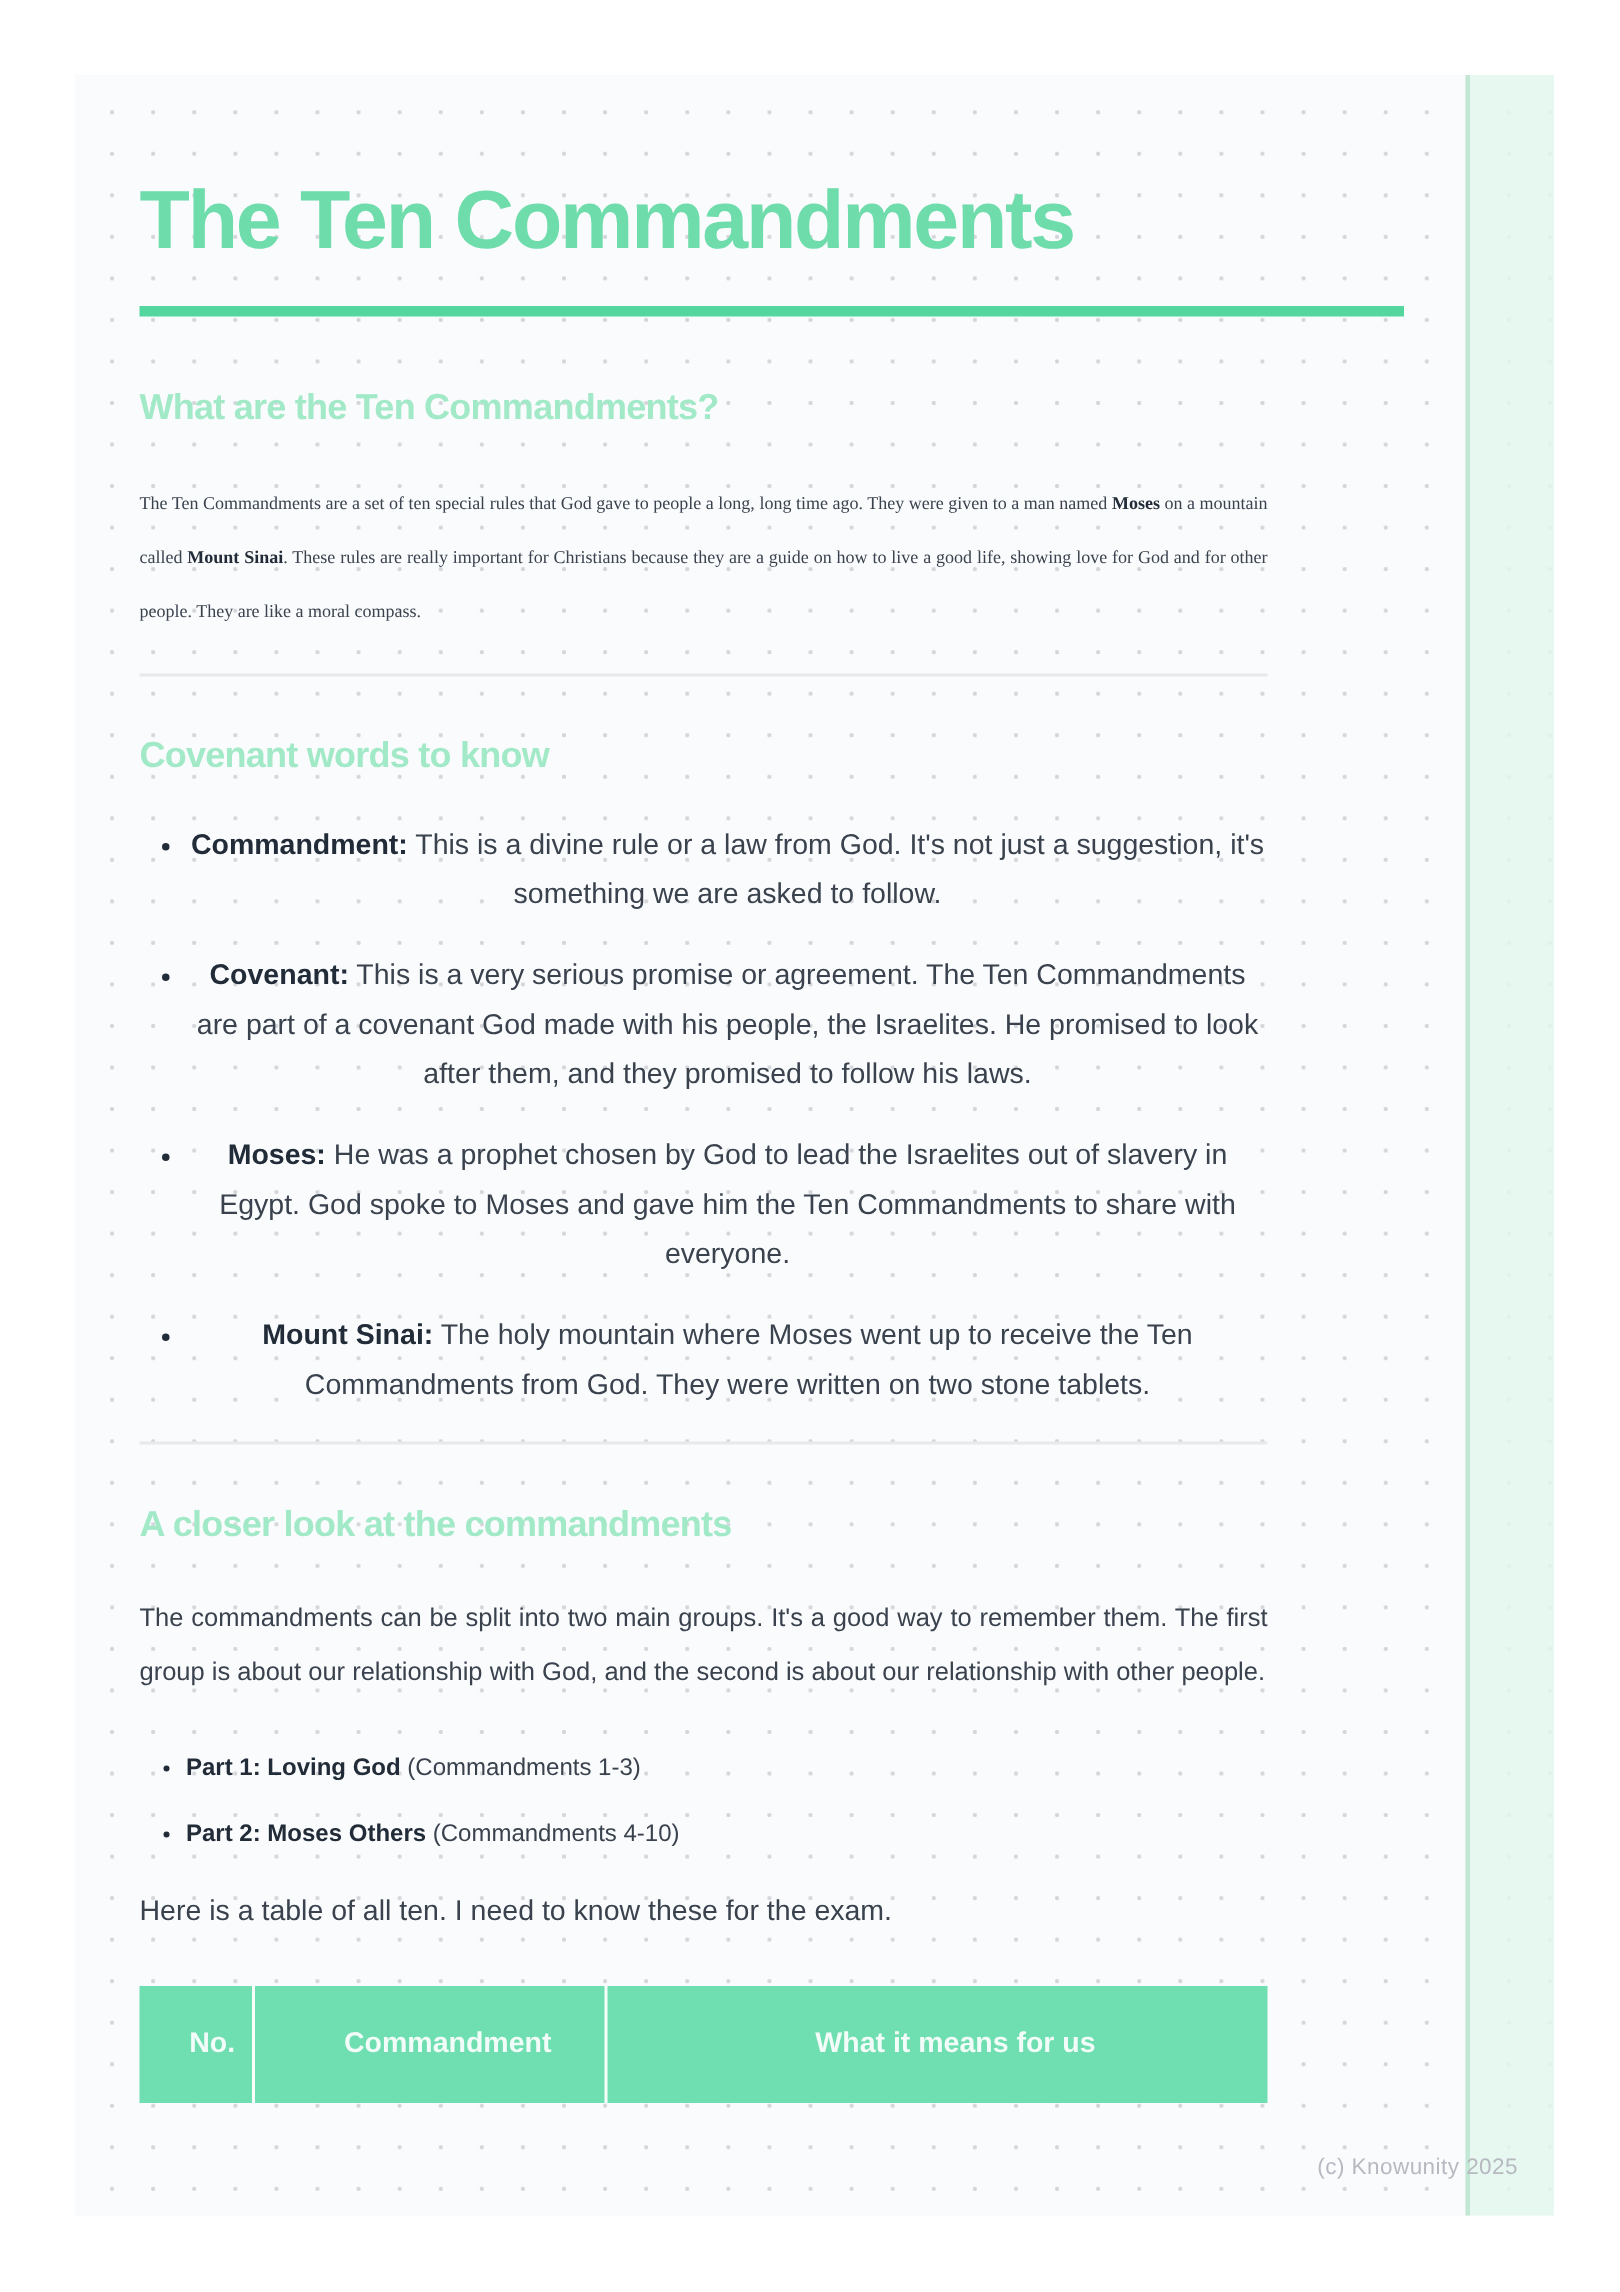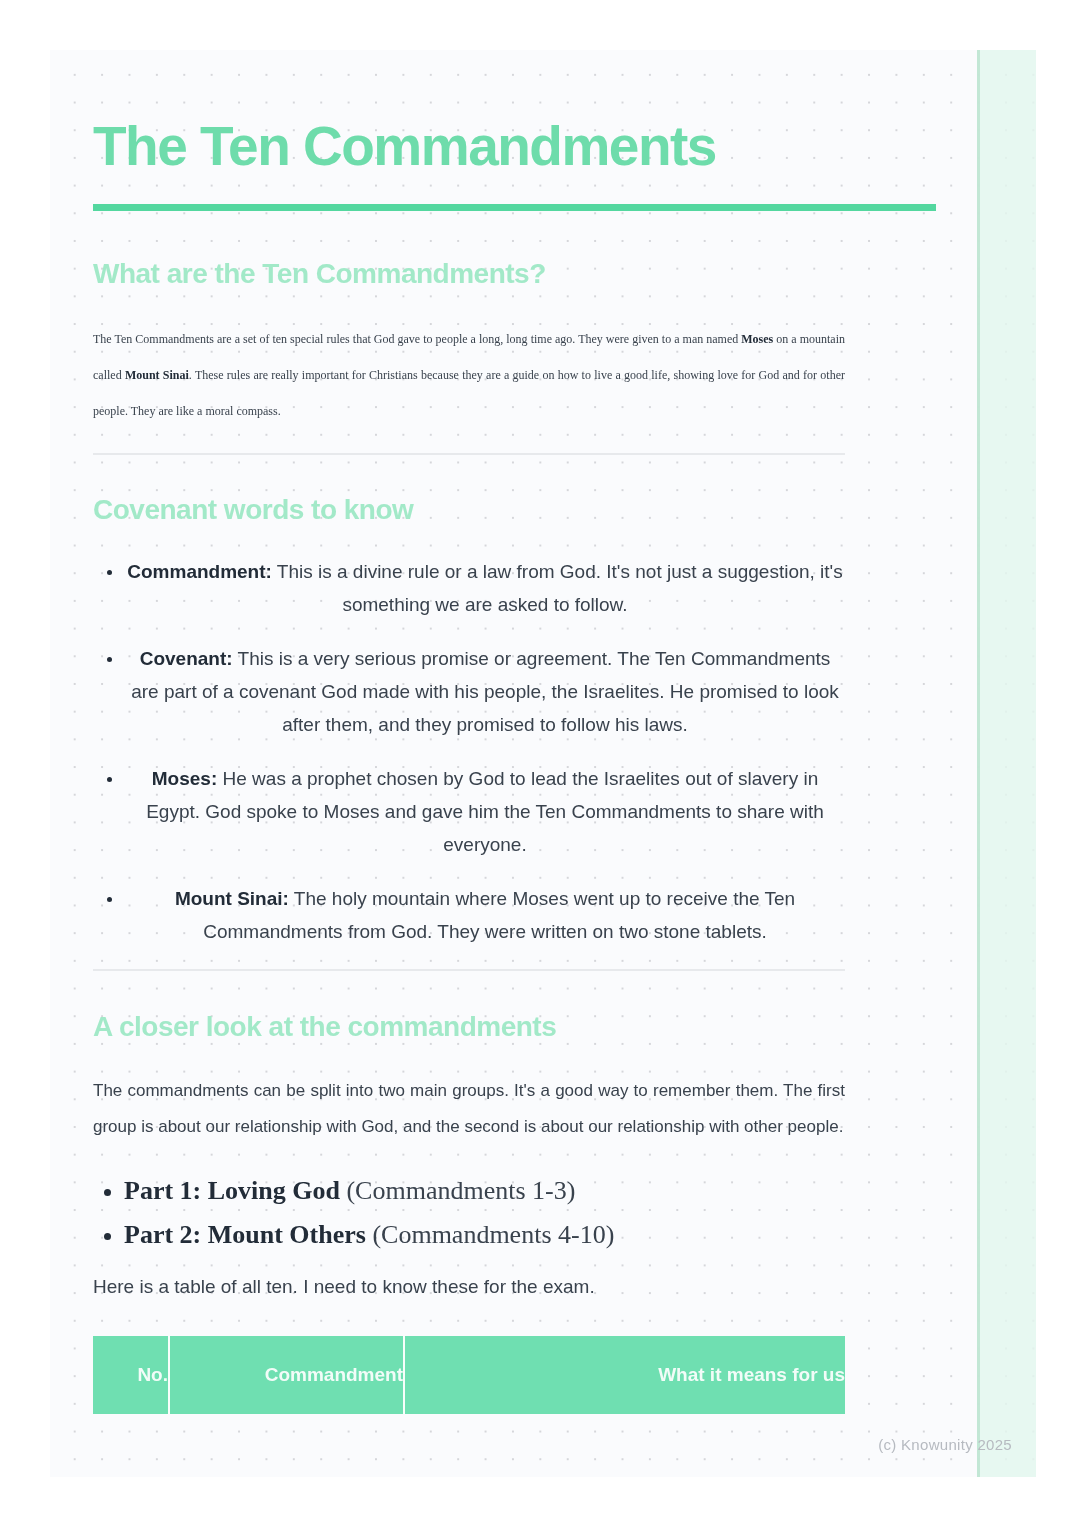--- a/index.html
+++ b/index.html
@@ -54,21 +54,21 @@
     letter-spacing:-1.5px;
     color:var(--accent);
   }
   .title-bar{
     width:843px;
     height:7px;
     background:var(--accent-bar);
     margin-top:26px;
   }
   h2.section-heading{
-    font-size:28px;
+    font-size:24px;
     font-weight:700;
     letter-spacing:-0.5px;
     color:var(--heading);
   }
   .s1 h2{margin-top:47px;}
   .intro-p{
     margin-top:31px;
     font-size:12px;
     line-height:36px;
     text-align:justify;
@@ -108,24 +108,23 @@
     font-size:17px;
     line-height:36px;
     text-align:justify;
   }
   ul.parts{
     margin-top:33px;
     list-style:disc;
     padding-left:31px;
   }
   ul.parts li{
-    font-size:26px;
+    font-size:16px;
     line-height:25px;
     margin-bottom:19px;
-    font-family:Liberation Serif, serif;
   }
   ul.parts li::marker{
     color:var(--text-bold);
     font-size:0.85em;
   }
   .closing-p{
     margin-top:26px;
     font-size:19px;
     line-height:28px;
   }
@@ -133,21 +132,21 @@
     margin-top:35px;
     width:752px;
     border-collapse:collapse;
     table-layout:fixed;
   }
   table.commandments th{
     background:var(--table-header-bg);
     color:var(--table-header-text);
     font-size:19px;
     font-weight:700;
-    text-align:right;
+    text-align:center;
     height:78px;
     vertical-align:middle;
     padding-left:24px;
     border-right:2px solid rgba(255,255,255,0.95);
   }
   table.commandments th:first-child{padding-left:22px;}
   table.commandments th:last-child{border-right:none;}
   col.c-no{width:76px;}
   col.c-cmd{width:235px;}
   col.c-meaning{width:441px;}
@@ -189,21 +188,21 @@
       <li><b class="term">Mount Sinai:</b><span> The holy mountain where Moses went up to receive the Ten Commandments from God. They were written on two stone tablets.</span></li>
     </ul>
     <hr class="rule">
   </section>
 
   <section class="s3">
     <h2 class="section-heading">A closer look at the commandments</h2>
     <p class="closer-p">The commandments can be split into two main groups. It's a good way to remember them. The first group is about our relationship with God, and the second is about our relationship with other people.</p>
     <ul class="parts">
       <li><b class="term">Part 1: Loving God</b><span> (Commandments 1-3)</span></li>
-      <li><b class="term">Part 2: Mount Others</b><span> (Commandments 4-10)</span></li>
+      <li><b class="term">Part 2: Moses Others</b><span> (Commandments 4-10)</span></li>
     </ul>
     <p class="closing-p">Here is a table of all ten. I need to know these for the exam.</p>
 
     <table class="commandments">
       <colgroup>
         <col class="c-no">
           <col class="c-cmd">
           <col class="c-meaning">
       </colgroup>
       <thead>

